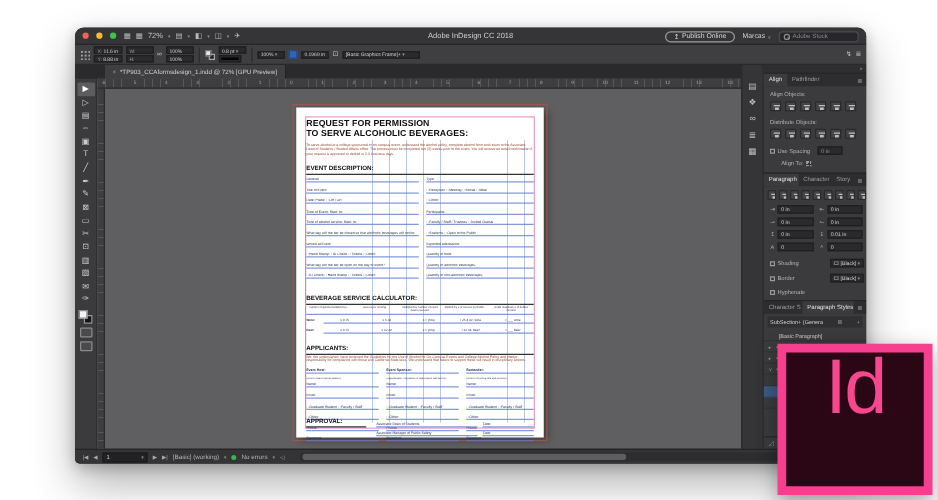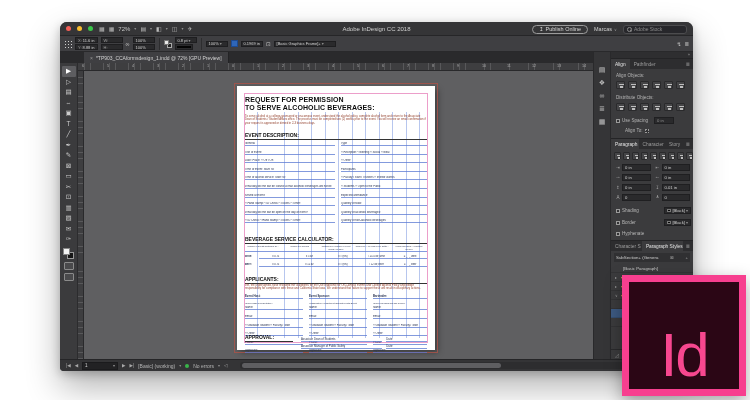--- a/index.html
+++ b/index.html
@@ -129,21 +129,21 @@
   
   #statusbar{position:absolute;left:0;bottom:0;width:100%;height:12px;background:#343436;border-top:1px solid #252527;
              display:flex;align-items:center;gap:4px;padding:0 6px;font-size:5px;color:#b5b5b5;white-space:nowrap;}
   .navg{font-size:4.5px;color:#a8a8a8;}
   #pagebox{width:36px;height:8px;background:#222224;border:1px solid #1b1b1d;display:flex;align-items:center;justify-content:space-between;padding:0 2px;font-size:4.6px;color:#d0d0d0;}
   .errdot{width:4px;height:4px;border-radius:50%;background:#39b54a;display:inline-block;}
   #hscroll{flex:1;height:7px;background:#2d2d2f;border-radius:3px;margin-left:8px;position:relative;overflow:hidden;}
   #hscroll .thumb{position:absolute;left:2px;top:1px;bottom:1px;width:58%;background:#5e5e61;border-radius:3px;}
   
   #idlogo{position:absolute;left:622px;top:275px;width:124px;height:121px;background:#f73f8f;padding:7px;box-shadow:0 6px 16px rgba(0,0,0,.35);}
-  #idlogo .inner{width:100%;height:100%;background:#2b0615;display:flex;align-items:flex-end;justify-content:center;}
+  #idlogo .inner{width:100%;height:100%;background:#2b0615;display:flex;align-items:flex-start;justify-content:center;}
   #idlogo .glyph{color:#f7478f;font-size:62px;font-weight:500;letter-spacing:-2px;line-height:1;transform:translateY(-3px);}
 </style>
 </head>
 <body>
 
 <div id="stage">
 
   <div id="appwin">
 
     <div id="titlebar">

